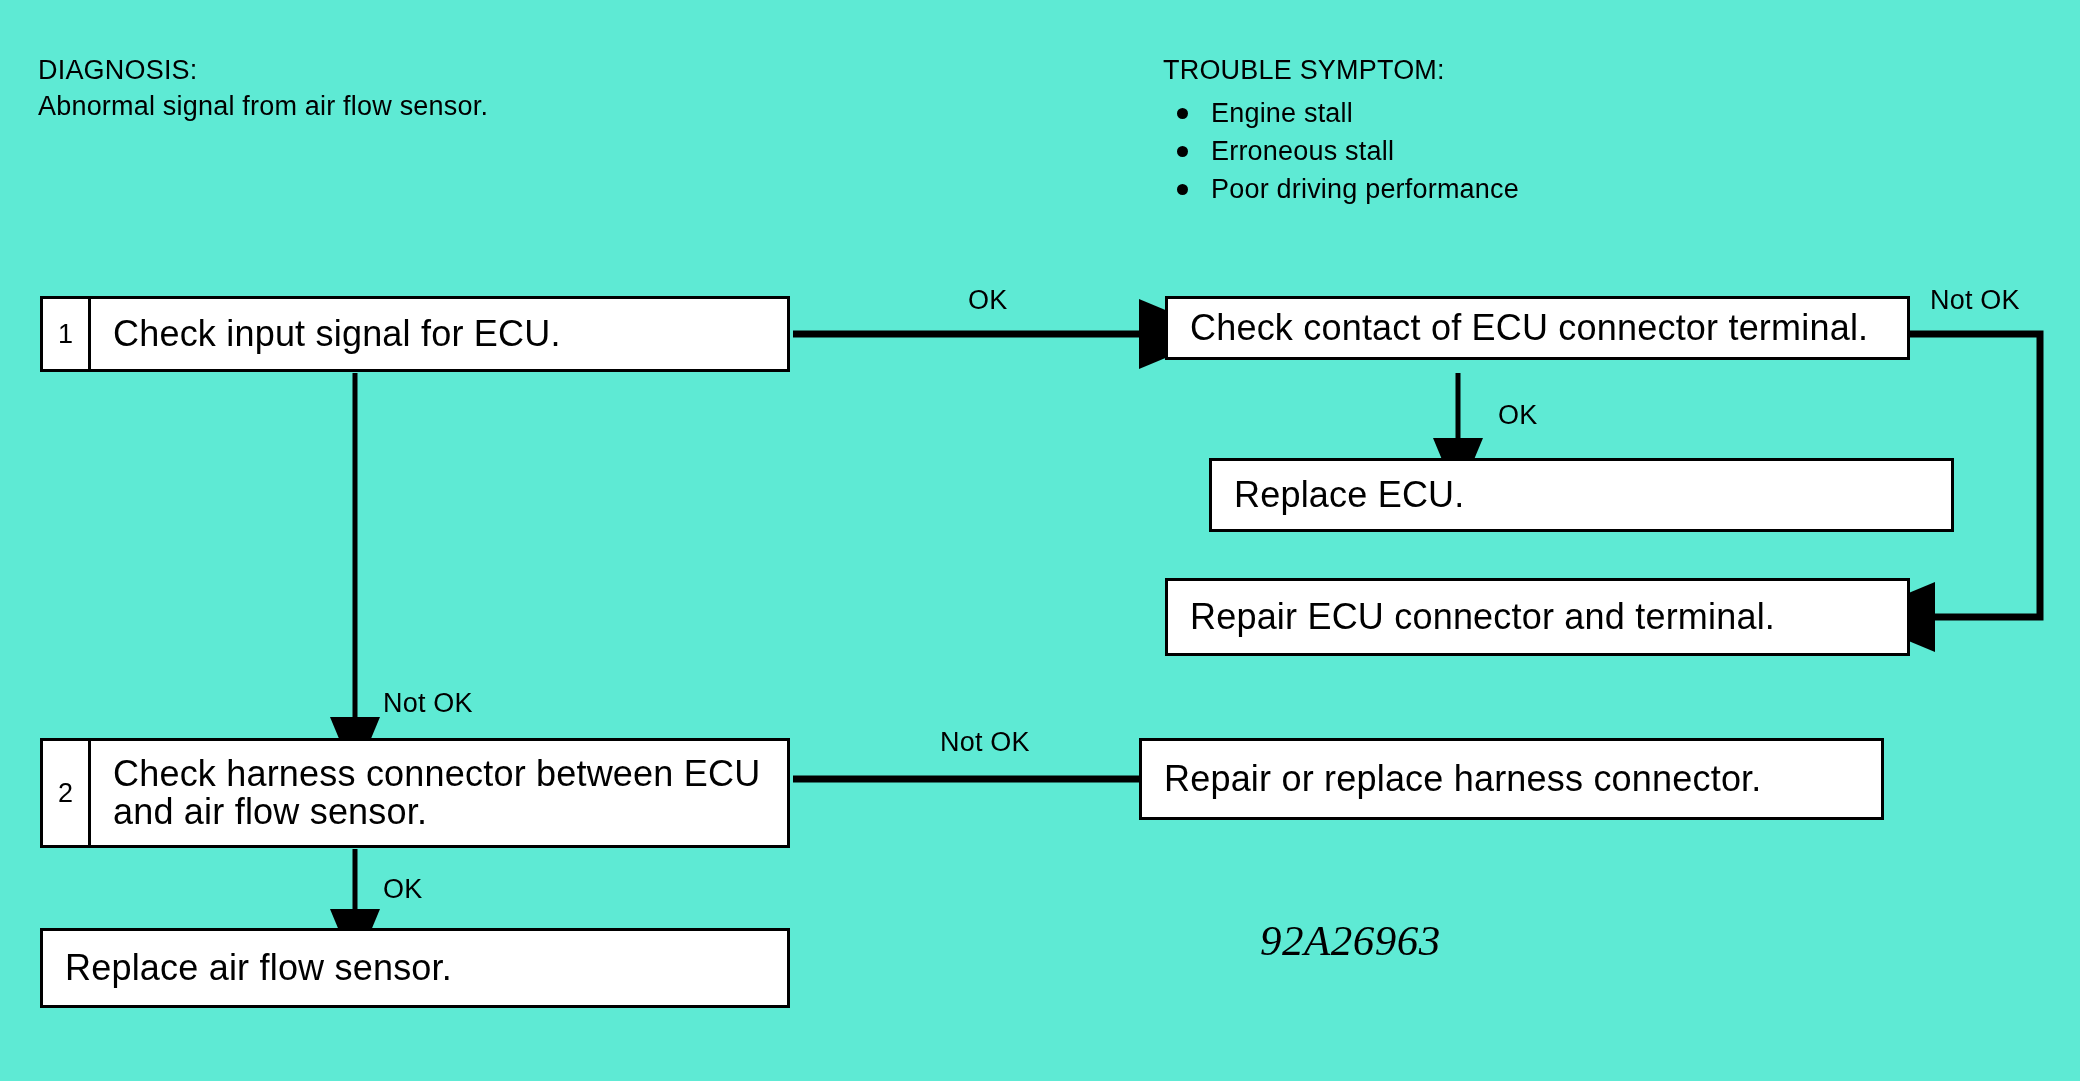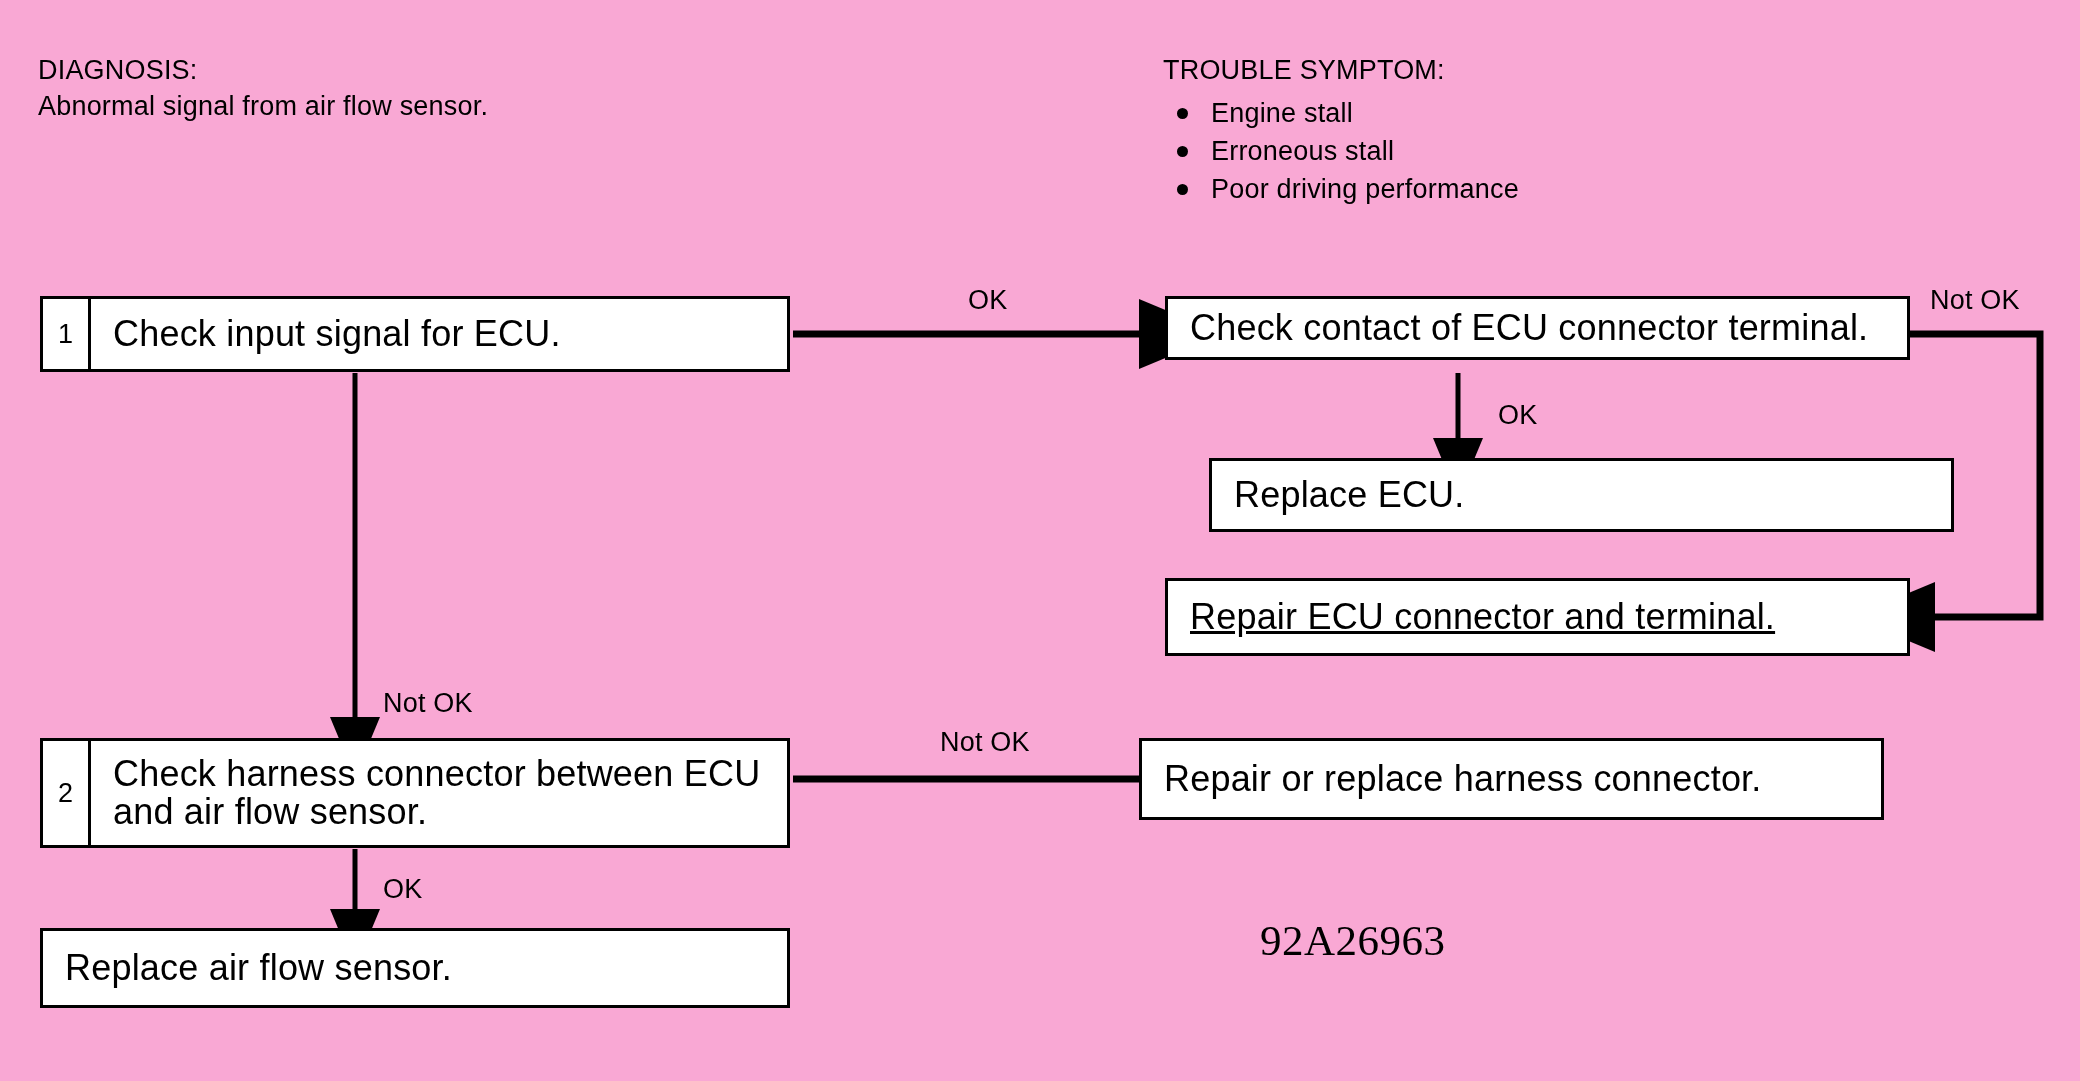--- a/index.html
+++ b/index.html
@@ -12,21 +12,21 @@
     height: 1081px;
     font-family: "Liberation Sans", sans-serif;
     color: #000000;
     overflow: hidden;
     position: relative;
   }
   #page {
     position: relative;
     width: 2080px;
     height: 1081px;
-    background: #f9a8d4;
+    background: #5eead4;
   }
 
   
   .hdr {
     position: absolute;
     font-size: 27px;
     line-height: 36px;
     letter-spacing: 0.2px;
     white-space: nowrap;
   }
@@ -92,21 +92,21 @@
     font-size: 36px;
     line-height: 38px;
     letter-spacing: 0.2px;
   }
 
   #box-1   { left: 40px;   top: 296px; width: 750px;  height: 76px; }
   #box-2   { left: 40px;   top: 738px; width: 750px;  height: 110px; }
   #box-3   { left: 40px;   top: 928px; width: 750px;  height: 80px; }
   #box-4   { left: 1165px; top: 296px; width: 745px;  height: 64px; }
   #box-5   { left: 1165px; top: 458px; width: 745px;  height: 74px; margin-left: 44px; }
-  #box-6   { left: 1165px; top: 578px; width: 745px;  height: 78px; text-decoration: underline; }
+  #box-6   { left: 1165px; top: 578px; width: 745px;  height: 78px; }
   #box-7   { left: 1139px; top: 738px; width: 745px;  height: 82px; text-align: right; }
 
   
   .edge-label {
     position: absolute;
     font-size: 27px;
     white-space: nowrap;
     letter-spacing: 0.2px;
   }
   #lbl-ok-1     { left: 968px;  top: 285px; }
@@ -115,20 +115,21 @@
   #lbl-notok-2  { left: 383px;  top: 688px; }
   #lbl-notok-3  { left: 940px;  top: 727px; }
   #lbl-ok-3     { left: 383px;  top: 874px; }
 
   
   #ref-code {
     position: absolute;
     left: 1260px;
     top: 916px;
     font-family: "Liberation Serif", serif;
+    font-style: italic;
     font-size: 43px;
     letter-spacing: 0.5px;
     white-space: nowrap;
   }
 </style>
 </head>
 <body>
 
 <div id="page">
 

